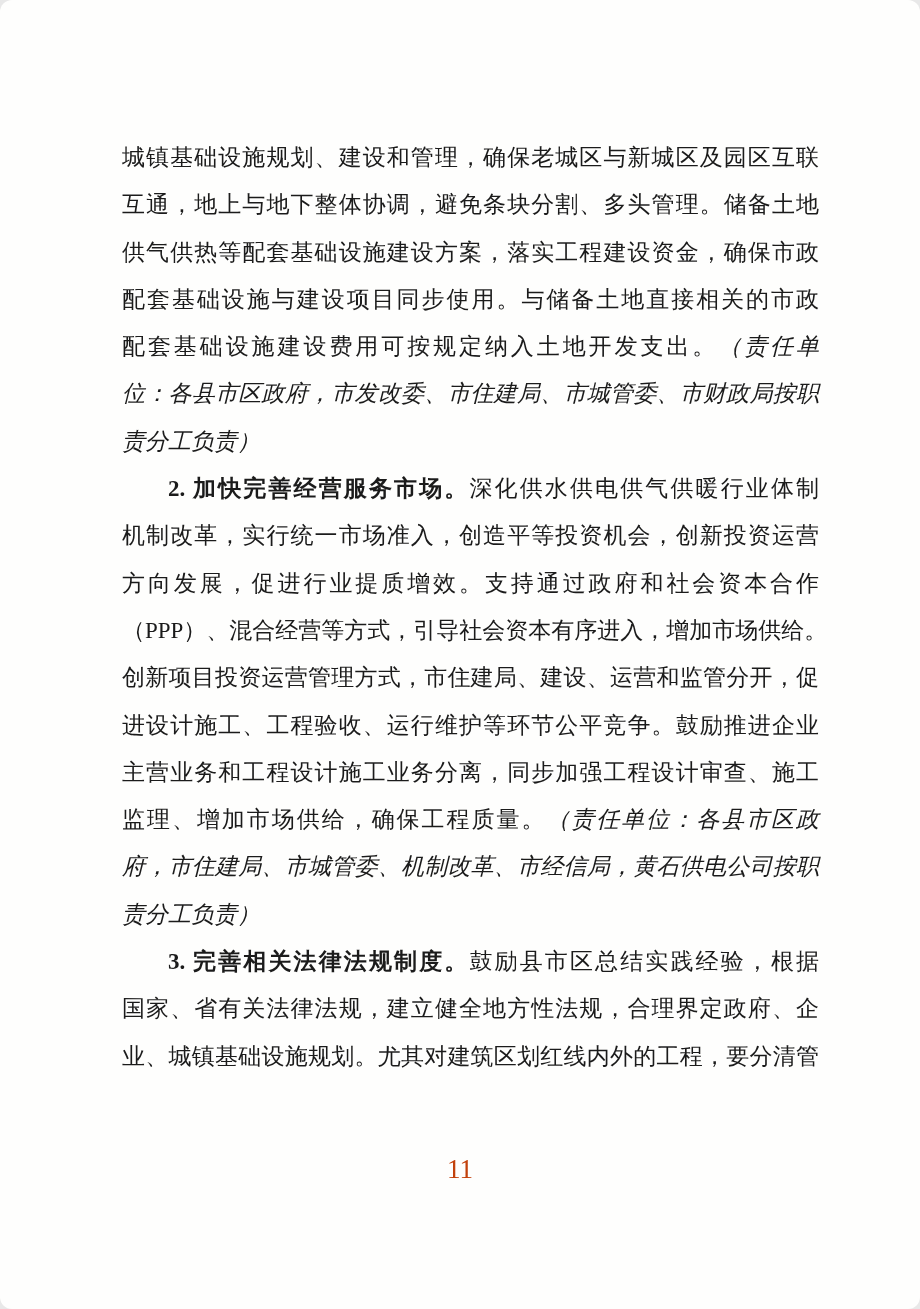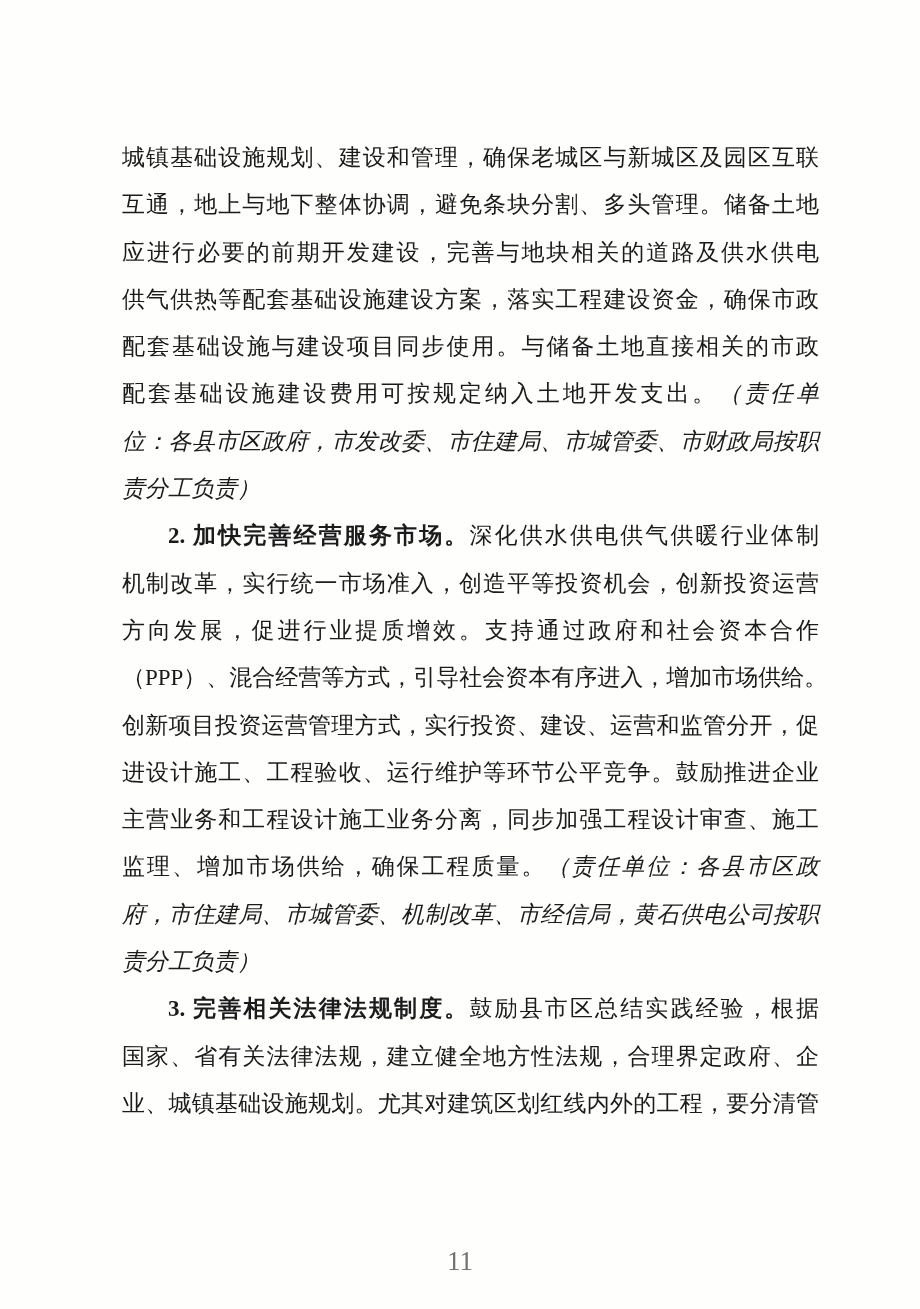--- a/index.html
+++ b/index.html
@@ -5,20 +5,21 @@
   html, body { margin: 0; padding: 0; background: #e8e8e8; }
   .page {
     position: relative;
     width: 920px;
     height: 1309px;
     margin: 0 auto;
     background: #fefefd;
     overflow: hidden;
     font-family: "Liberation Serif", "DejaVu Serif", serif;
     color: #1b1b1b;
+    border-radius: 12px;
   }
   .doc-body {
     position: absolute;
     left: 122px;
     top: 134px;
     width: 697px;
   }
   .line {
     font-size: 23px;
     line-height: 47.3px;
@@ -29,46 +30,45 @@
     letter-spacing: 0;
   }
   .line.just { text-align-last: justify; }
   .line.indent { text-indent: 2em; }
   .seg-normal { font-weight: normal; }
   .seg-bold { font-weight: bold; margin-top: 37px; }
   .seg-kai { font-style: italic; }
   .page-number {
     position: absolute;
     left: 0;
-    top: 1244px;
+    top: 1152px;
     width: 100%;
     text-align: center;
     font-size: 27px;
     line-height: 34px;
-    color: #737373;
+    color: #c2410c;
   }
 </style>
 </head>
 <body>
 
 <div class="page">
   <div class="doc-body">
       <div class="line just"><span class="seg-normal">城镇基础设施规划、建设和管理，确保老城区与新城区及园区互联</span></div>
       <div class="line just"><span class="seg-normal">互通，地上与地下整体协调，避免条块分割、多头管理。储备土地</span></div>
-      <div class="line just"><span class="seg-normal">应进行必要的前期开发建设，完善与地块相关的道路及供水供电</span></div>
       <div class="line just"><span class="seg-normal">供气供热等配套基础设施建设方案，落实工程建设资金，确保市政</span></div>
       <div class="line just"><span class="seg-normal">配套基础设施与建设项目同步使用。与储备土地直接相关的市政</span></div>
       <div class="line just"><span class="seg-normal">配套基础设施建设费用可按规定纳入土地开发支出。</span><span class="seg-kai">（责任单</span></div>
       <div class="line just"><span class="seg-kai">位：各县市区政府，市发改委、市住建局、市城管委、市财政局按职</span></div>
       <div class="line"><span class="seg-kai">责分工负责）</span></div>
       <div class="line indent just"><span class="seg-bold">2. 加快完善经营服务市场。</span><span class="seg-normal">深化供水供电供气供暖行业体制</span></div>
       <div class="line just"><span class="seg-normal">机制改革，实行统一市场准入，创造平等投资机会，创新投资运营</span></div>
       <div class="line just"><span class="seg-normal">方向发展，促进行业提质增效。支持通过政府和社会资本合作</span></div>
       <div class="line just"><span class="seg-normal">（PPP）、混合经营等方式，引导社会资本有序进入，增加市场供给。</span></div>
-      <div class="line just"><span class="seg-normal">创新项目投资运营管理方式，实行投资、建设、运营和监管分开，促</span></div>
+      <div class="line just"><span class="seg-normal">创新项目投资运营管理方式，市住建局、建设、运营和监管分开，促</span></div>
       <div class="line just"><span class="seg-normal">进设计施工、工程验收、运行维护等环节公平竞争。鼓励推进企业</span></div>
       <div class="line just"><span class="seg-normal">主营业务和工程设计施工业务分离，同步加强工程设计审查、施工</span></div>
       <div class="line just"><span class="seg-normal">监理、增加市场供给，确保工程质量。</span><span class="seg-kai">（责任单位：各县市区政</span></div>
       <div class="line just"><span class="seg-kai">府，市住建局、市城管委、机制改革、市经信局，黄石供电公司按职</span></div>
       <div class="line"><span class="seg-kai">责分工负责）</span></div>
       <div class="line indent just"><span class="seg-bold">3. 完善相关法律法规制度。</span><span class="seg-normal">鼓励县市区总结实践经验，根据</span></div>
       <div class="line just"><span class="seg-normal">国家、省有关法律法规，建立健全地方性法规，合理界定政府、企</span></div>
       <div class="line just"><span class="seg-normal">业、城镇基础设施规划。尤其对建筑区划红线内外的工程，要分清管</span></div>
     </div>
   <div class="page-number">11</div>

